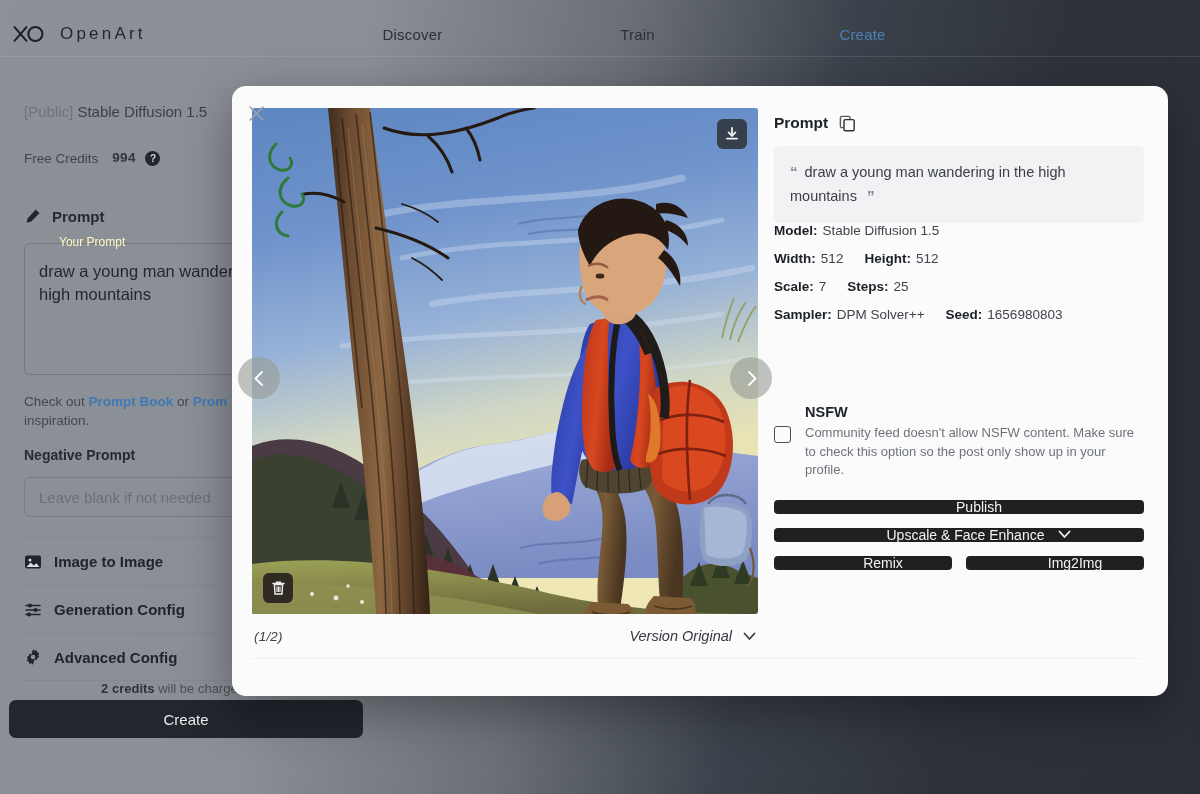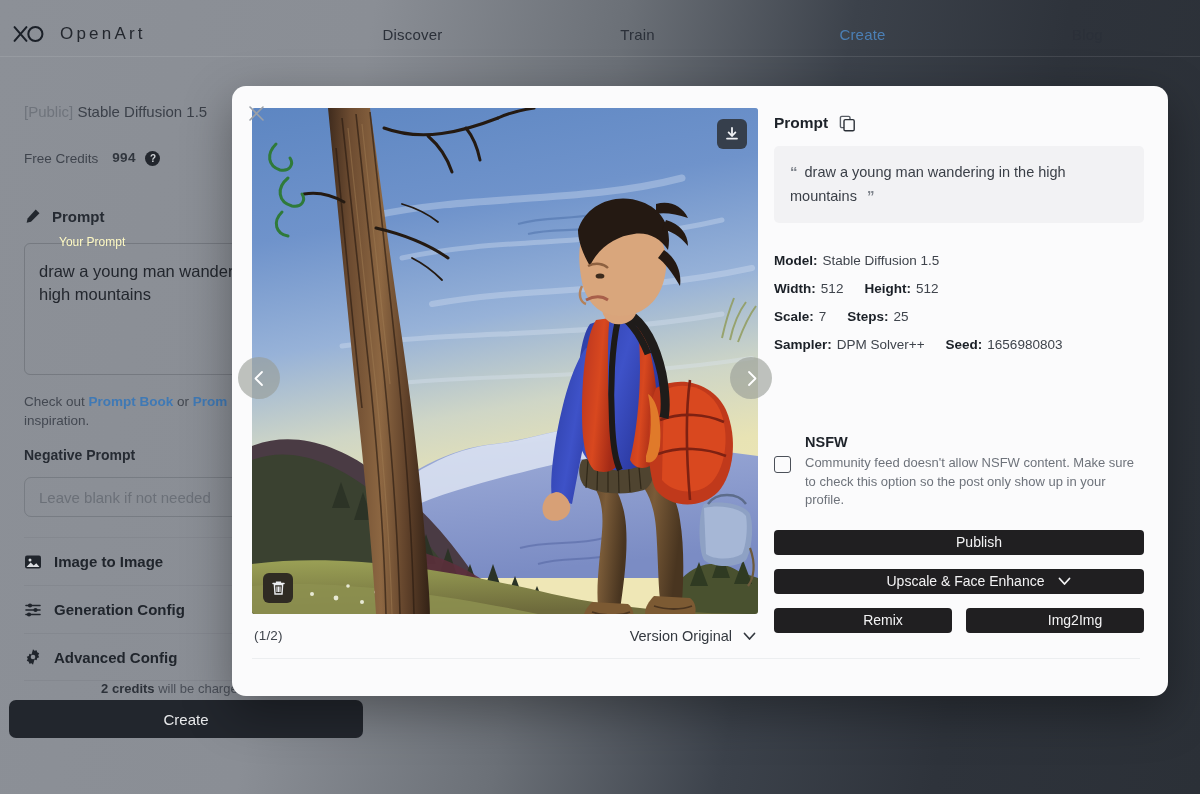--- a/index.html
+++ b/index.html
@@ -136,22 +136,22 @@
     display: flex; align-items: center; justify-content: center; cursor: pointer;
   }
   .navarrow {
     position: absolute; top: 271px; width: 42px; height: 42px; border-radius: 50%;
     background: rgba(151,156,150,0.62);
     display: flex; align-items: center; justify-content: center; cursor: pointer; z-index: 4;
   }
   #prev-arrow { left: 6px; }
   #next-arrow { left: 498px; }
   #img-foot {
-    display: flex; align-items: flex-start; justify-content: space-between;
-    padding: 14px 2px 0 2px; width: 506px;
+    display: flex; align-items: center; justify-content: space-between;
+    padding: 14px 2px 0 2px; width: 506px; font-style: italic;
   }
   #counter { font-size: 13.5px; color: #3f444c; letter-spacing: .2px; }
   #version-select {
     display: flex; align-items: center; gap: 11px;
     font-size: 14.5px; color: #33383f; cursor: pointer;
   }
   #modal-divider {
     position: absolute; left: 20px; top: 572px; width: 888px; height: 1px;
     background: #eceef0;
   }
@@ -166,21 +166,21 @@
   #quote-box {
     margin-top: 14px; background: #f2f2f4; border-radius: 5px;
     padding: 14px 16px 15px 16px;
   }
   #quote-box .qtext {
     font-size: 14.5px; line-height: 24px; color: #3a3f47;
   }
   .qmark { color: #7e838b; font-weight: 700; font-size: 15px; letter-spacing: -1px; }
   .qmark.open { margin-right: 8px; }
   .qmark.close { margin-left: 10px; }
-  #meta { margin-top: 30px; }
+  #meta { }
   #meta .mrow {
     font-size: 13.5px; color: #3c4149; margin-bottom: 13px;
     display: flex; align-items: baseline;
   }
   #meta .mrow:last-child { margin-bottom: 0; }
   #meta .k { font-weight: 700; color: #1b2027; margin-right: 5px; }
   #meta .v { color: #3f444c; }
   #meta .gap { width: 21px; flex: none; }
 
   #nsfw {
@@ -189,21 +189,21 @@
   #nsfw-checkbox {
     flex: none; width: 17px; height: 17px; margin-top: 22px;
     border: 1.6px solid #4b5059; border-radius: 3px; background: #fbfbfc; cursor: pointer;
   }
   #nsfw .ntitle { font-size: 14.5px; font-weight: 700; color: #1d2229; }
   #nsfw .ndesc { margin-top: 4px; font-size: 13px; line-height: 18.5px; color: #6e737b; }
 
   #actions { margin-top: 20px; }
   .btn {
     background: #201f21; color: #f3f3f4; border: none; border-radius: 4px;
-    font-family: inherit; font-size: 14px; height: 25px; cursor: pointer;
+    font-family: inherit; font-size: 14px; height: 14px; cursor: pointer;
     display: flex; align-items: center; justify-content: center; width: 100%; padding-left: 40px;
   }
   #upscale-btn { margin-top: 14px; gap: 14px; }
   #btn-row { display: flex; gap: 14px; margin-top: 14px; }
   #btn-row .btn { flex: 1; }
   .chev { display: inline-flex; }
 </style>
 </head>
 <body>
 

